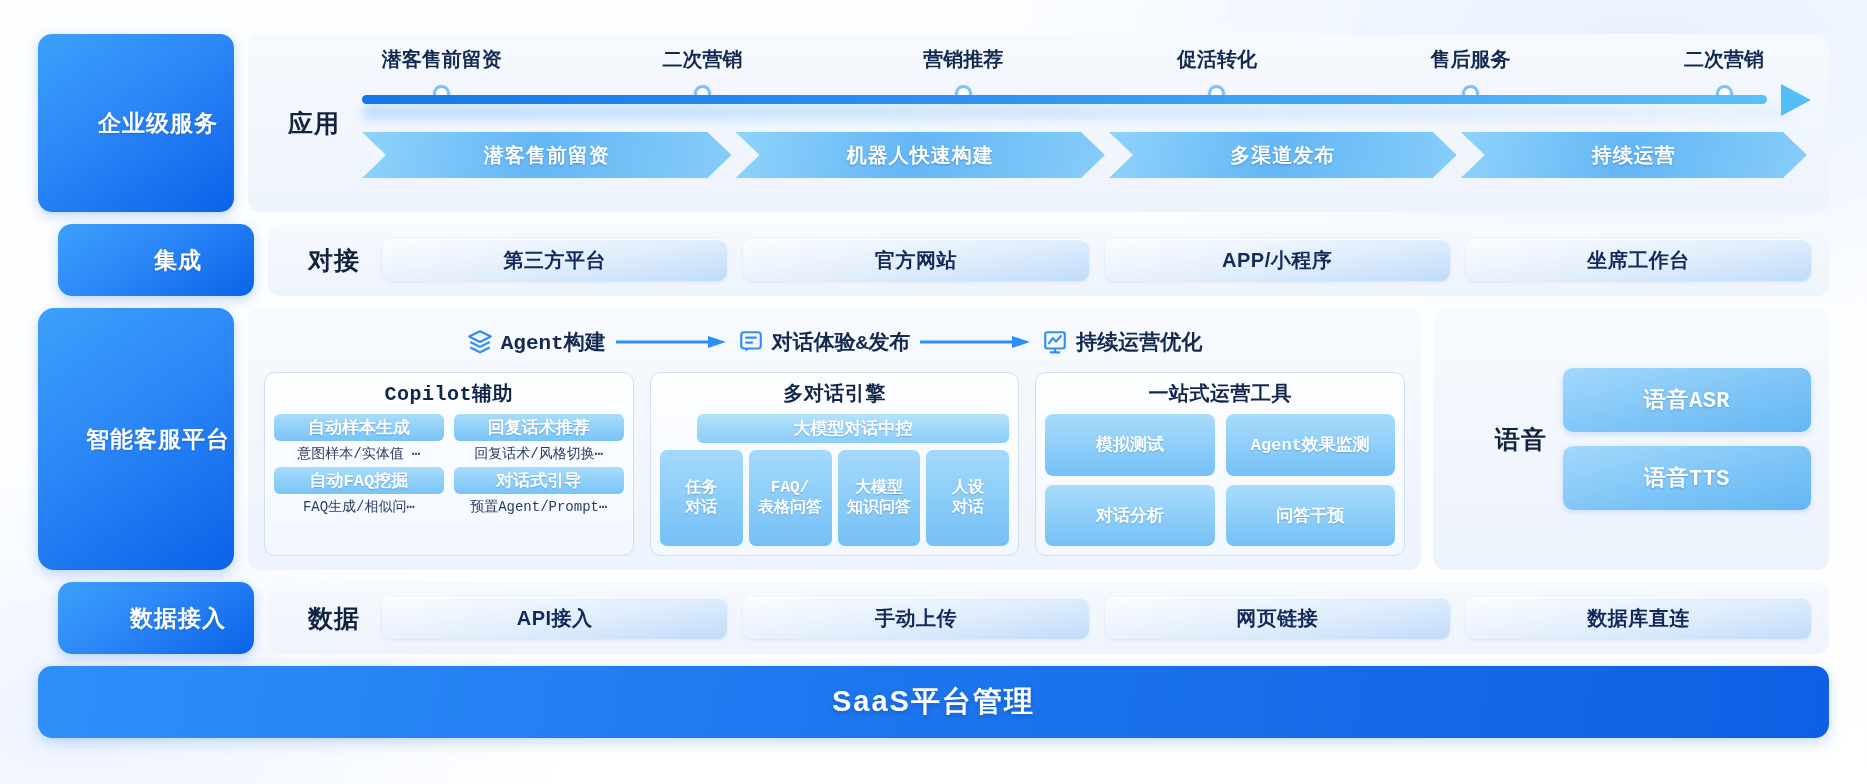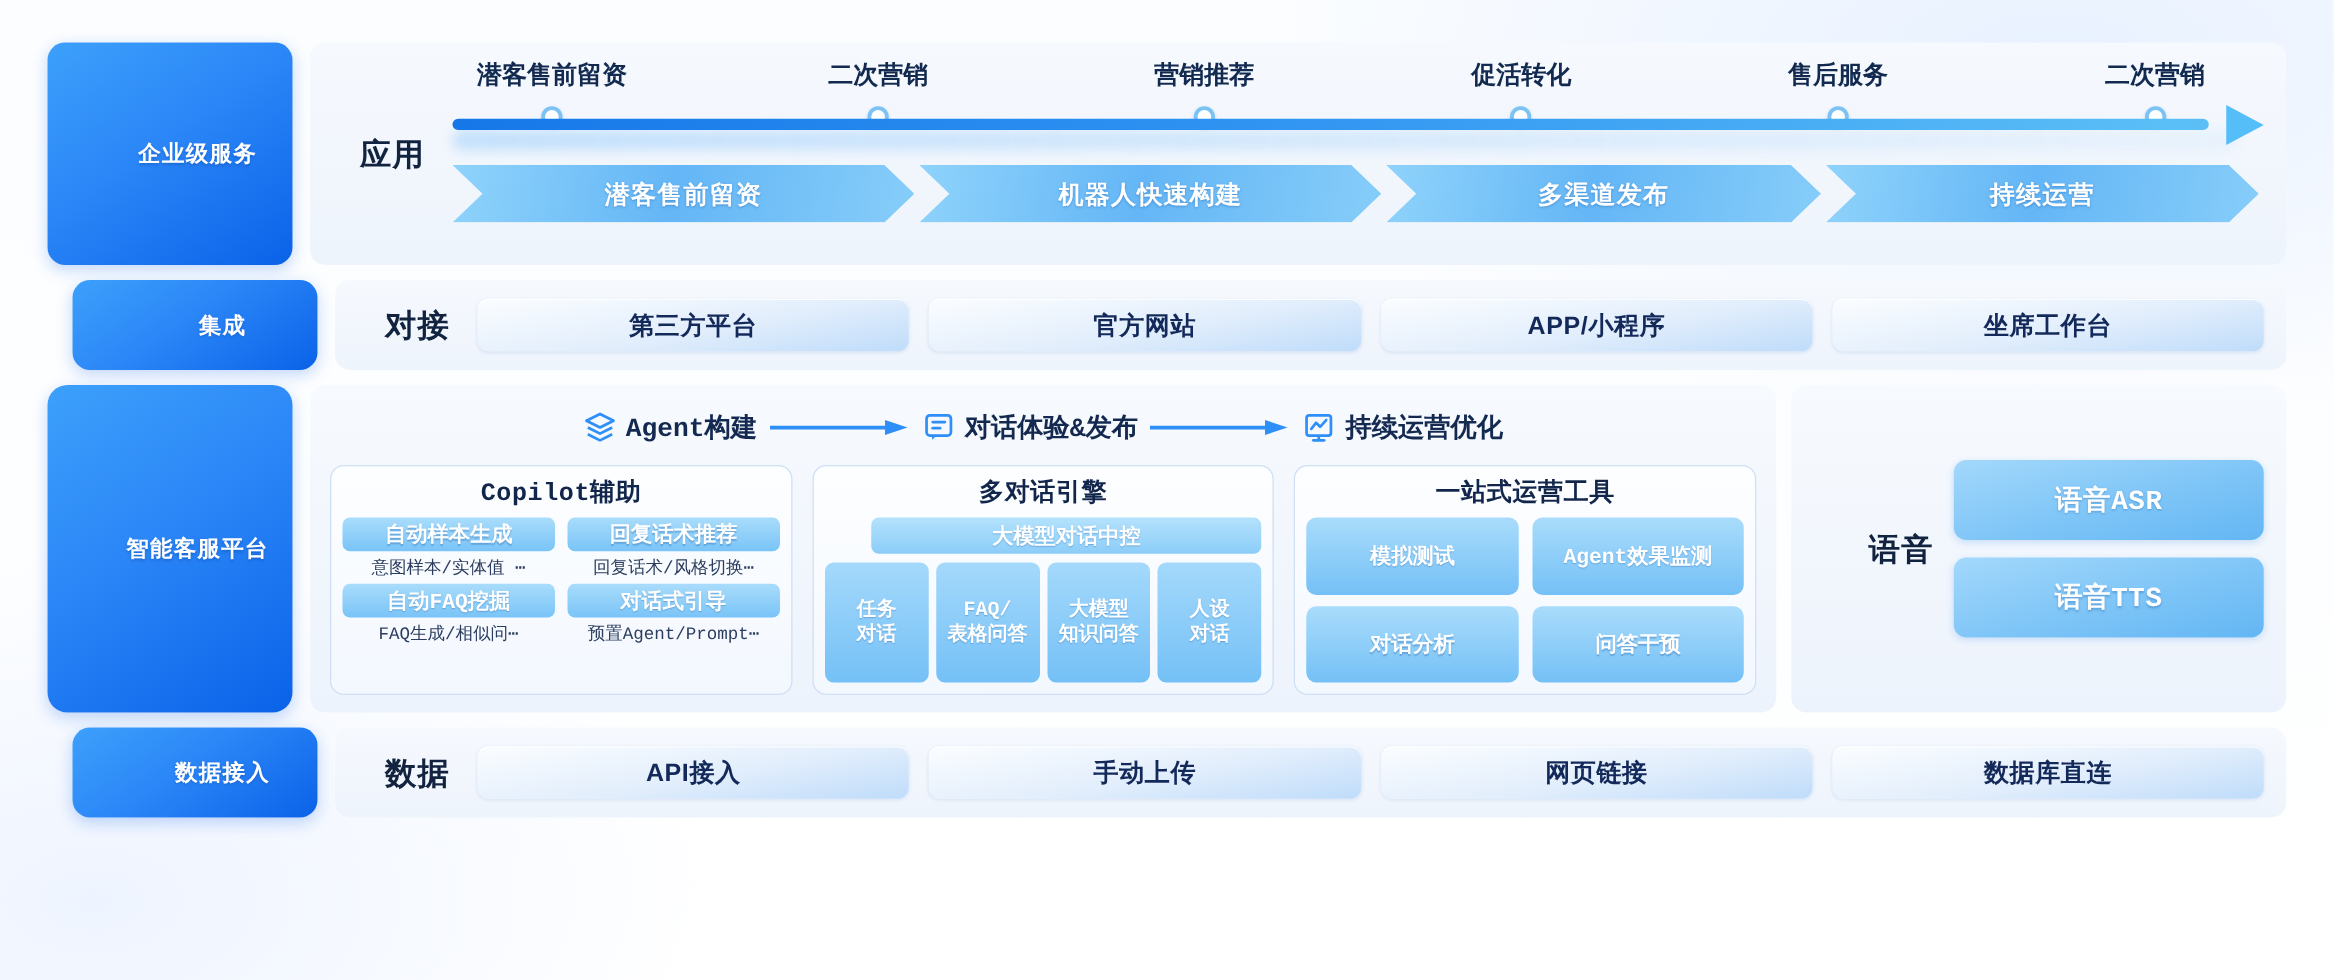--- a/index.html
+++ b/index.html
@@ -22,21 +22,21 @@
 
   
   .row { display: flex; align-items: stretch; gap: 14px; }
 
   .rail {
     flex: 0 0 196px;
     border-radius: 14px;
     background: linear-gradient(145deg, #3da0fb 0%, #2b86f7 45%, #0a62e8 100%);
     color: #ffffff;
     display: flex; align-items: center; justify-content: center;
-    font-size: 18px; font-weight: bold; letter-spacing: 1px;
+    font-size: 23px; font-weight: bold; letter-spacing: 1px;
     text-shadow: 0 1px 2px rgba(0,40,110,.25);
     box-shadow: 0 4px 12px rgba(24,104,230,.25);
     padding-left: 44px;
   }
 
   .panel {
     flex: 1 1 auto;
     border-radius: 12px;
     background: linear-gradient(180deg, #f6f9fe 0%, #eef4fc 100%);
     display: flex; align-items: center;
@@ -410,14 +410,15 @@
       <div class="kicker">数据</div>
       <div class="boxes">
         <div class="pill">API接入</div>
         <div class="pill">手动上传</div>
         <div class="pill">网页链接</div>
         <div class="pill">数据库直连</div>
       </div>
     </div>
   </div>
 
+  <div class="footer">SaaS平台管理</div>
 
 </div>
 
 </body></html>

